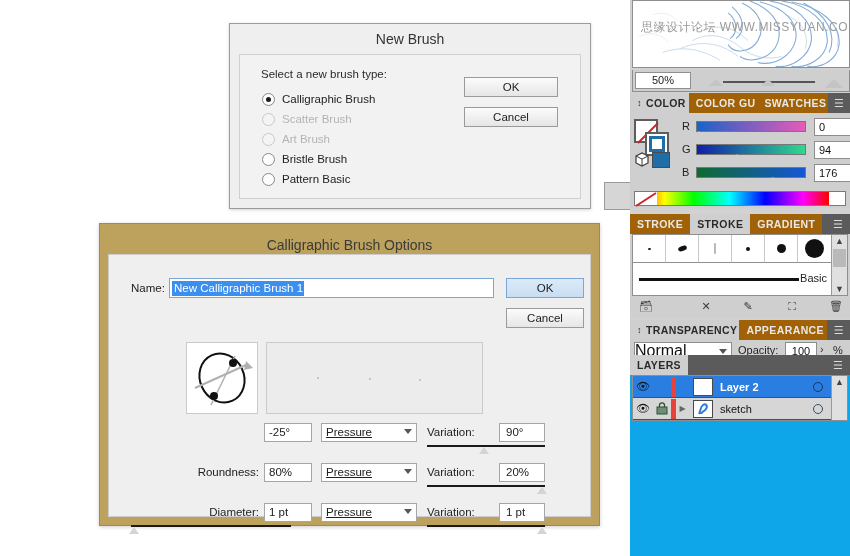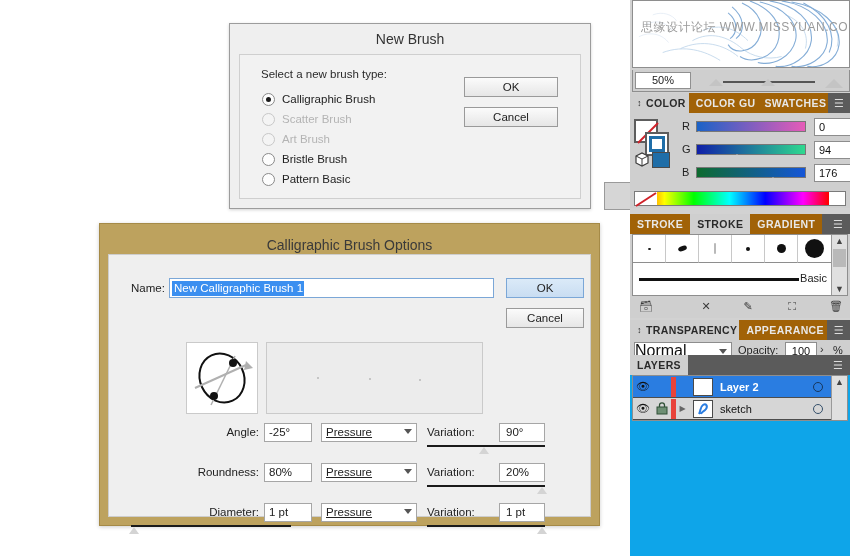--- a/index.html
+++ b/index.html
@@ -440,21 +440,20 @@
         </svg>
       </div>
 
       <div id="preview-strip">
         <span class="preview-dot" style="left:50px;  top:34px;"></span>
         <span class="preview-dot" style="left:102px; top:35px;"></span>
         <span class="preview-dot" style="left:152px; top:36px;"></span>
       </div>
 
       <div class="param-row" style="top:168px;">
-        <span class="param-label" style="left:40px; top:0; width:110px;">Angle:</span>
         <span class="param-field" style="left:155px; top:0; width:48px;">-25°</span>
         <span class="param-select" style="left:212px; top:0; width:96px;">
           <span>Pressure</span>
           <span class="caret"></span>
         </span>
         <span class="var-label" style="left:318px; top:0;">Variation:</span>
         <span class="var-field" style="left:390px; top:0; width:46px;">90°</span>
         <span class="slider-track" style="left:318px; top:22px; width:118px;"></span>
         <span class="slider-thumb" style="left:370px; top:24px;"></span>
       </div>

